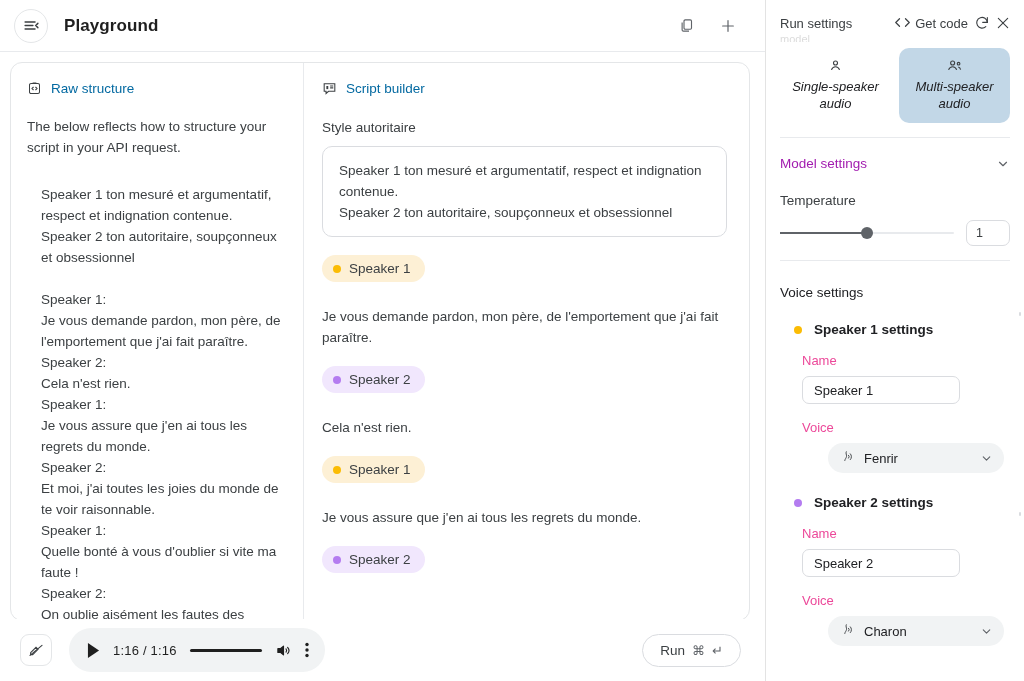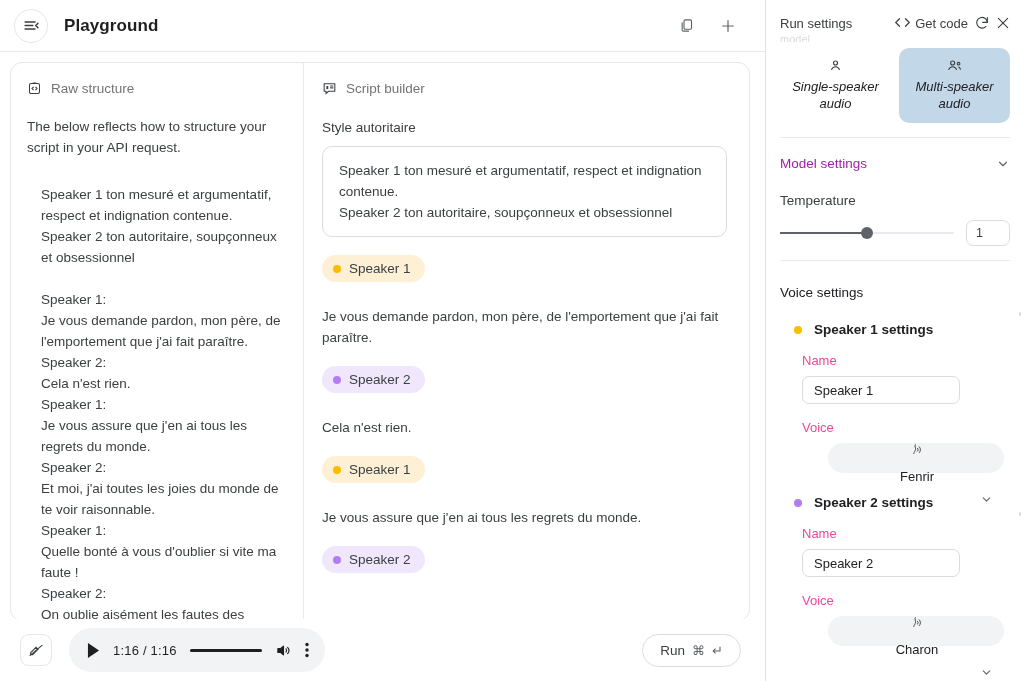--- a/index.html
+++ b/index.html
@@ -26,21 +26,21 @@
              cursor: pointer; color: #5f6368; }
 
   .workspace { position: absolute; left: 10px; right: 15px; top: 62px; bottom: 60px;
                border: 1px solid #e4e6e8; border-radius: 12px; background: #fff;
                display: flex; overflow: hidden; }
 
   .pane-raw { width: 293px; flex: none; padding: 18px 20px 0 16px; overflow: hidden;
               border-right: 1px solid #e8eaed; }
   .pane-script { flex: 1; padding: 18px 22px 0 18px; overflow: hidden; }
 
-  .pane-head { display: flex; align-items: center; gap: 9px; font-size: 13.5px; color: #737373; }
+  .pane-head { display: flex; align-items: center; gap: 9px; font-size: 13.5px; color: #0369a1; }
   .pane-head .ic { color: #3c4043; display: flex; }
 
   .raw-desc { margin-top: 20px; font-size: 13.5px; line-height: 21px; color: #3c4043; }
   .raw-script { margin-top: 26px; margin-left: 14px; font-size: 13.5px; line-height: 21px;
                 color: #3c4043; white-space: pre-wrap; }
 
   .field-label { margin-top: 24px; font-size: 13.5px; color: #3c4043; }
   .style-box { margin-top: 11px; border: 1px solid #dadce0; border-radius: 10px;
                padding: 13px 16px; font-size: 13.5px; line-height: 21px; color: #3c4043;
                white-space: pre-wrap; min-height: 84px; cursor: text; }
@@ -108,21 +108,21 @@
   .voice-sec { font-size: 13.5px; color: #202124; margin-top: 24px; }
   .spk-head { display: flex; align-items: center; gap: 12px; margin-top: 22px; padding-left: 14px; }
   .spk-head .dot { width: 8px; height: 8px; border-radius: 50%; flex: none; }
   .spk-head .lbl { font-size: 13.5px; font-weight: 700; color: #202124; }
   .sub-label { font-size: 13px; color: #ec4899; margin-top: 16px; padding-left: 22px; }
   .name-input { margin-left: 22px; margin-top: 8px; width: 158px; height: 28px;
                 border: 1px solid #dadce0; border-radius: 7px; display: flex; align-items: center;
                 padding-left: 11px; font-size: 13px; color: #202124; background: #fff; cursor: text; }
   .voice-sel { margin-left: 48px; margin-top: 8px; width: 176px; height: 30px; background: #f1f3f4;
                border-radius: 16px; display: flex; align-items: center; gap: 9px;
-               padding: 0 11px 0 13px; font-size: 13px; color: #202124; cursor: pointer; flex-direction: column; }
+               padding: 0 11px 0 13px; font-size: 13px; color: #202124; cursor: pointer; }
   .voice-sel .vchev { margin-left: auto; display: flex; color: #5f6368; }
   .scroll-mark { position: absolute; right: 3px; width: 2px; background: #dadce0; border-radius: 2px; }
 </style>
 </head>
 <body>
 
 <div class="app">
 
   <div class="main">
 

